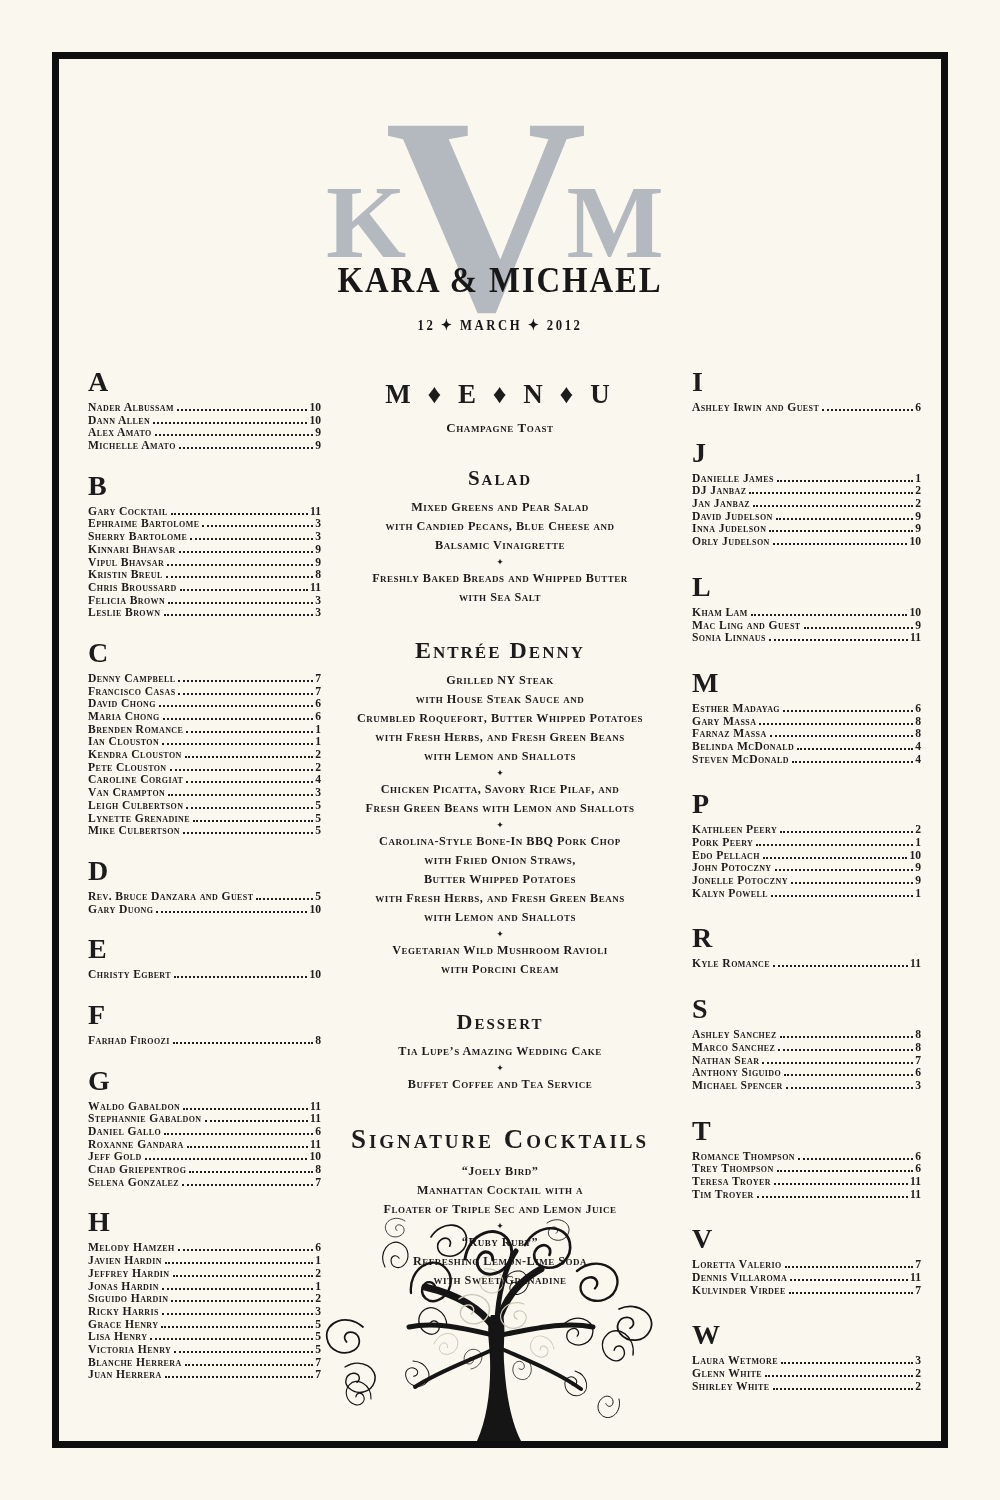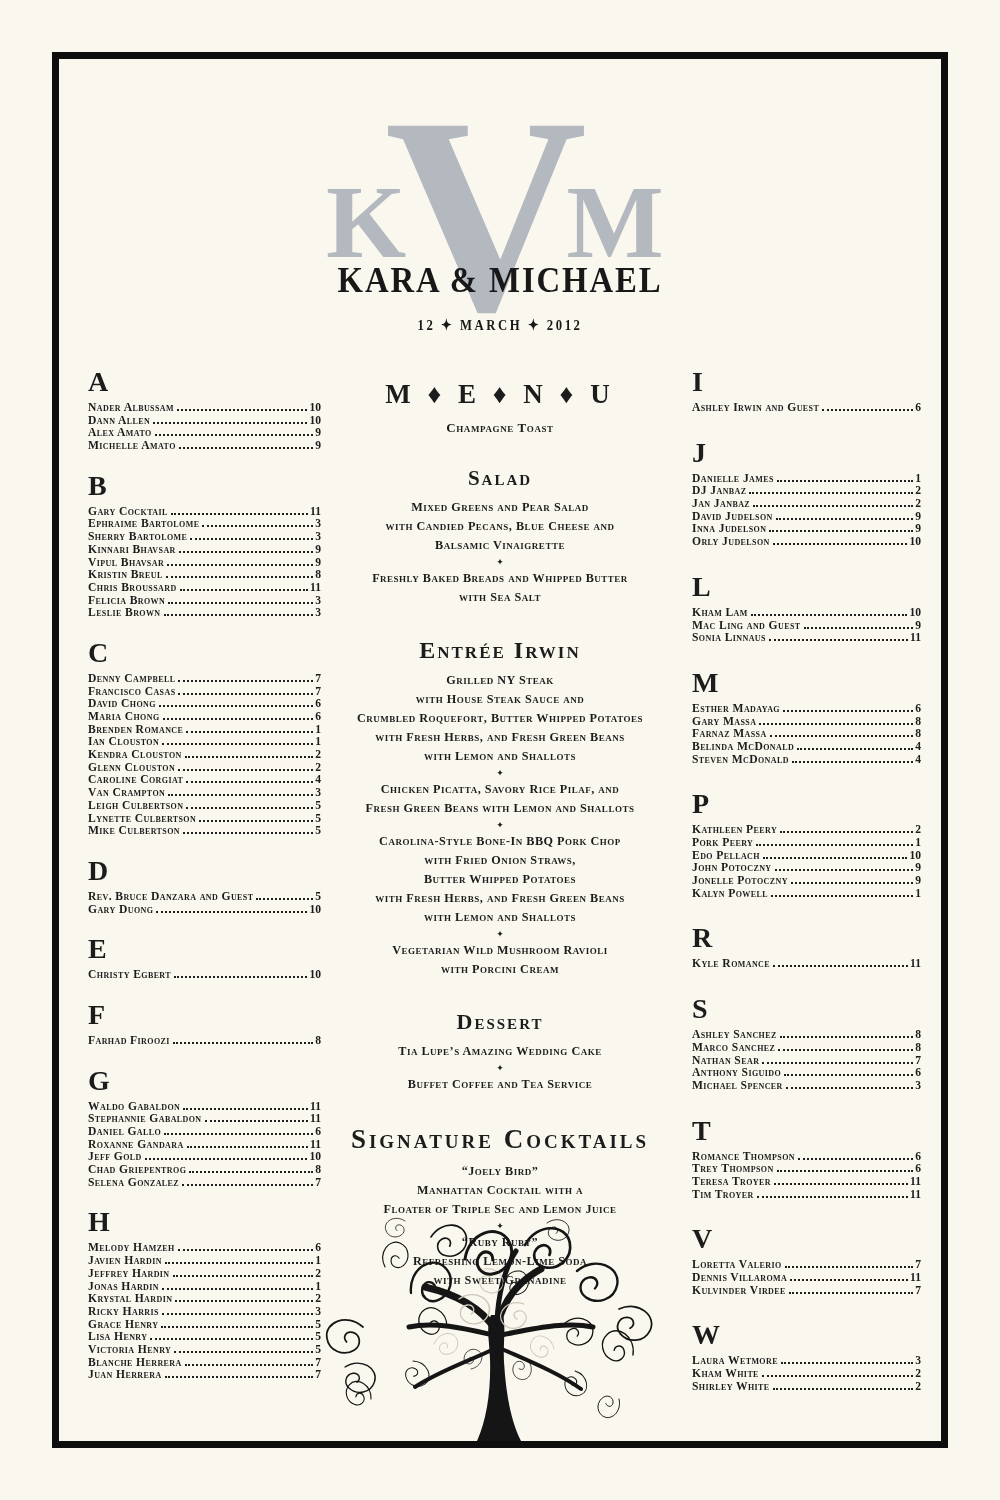--- a/index.html
+++ b/index.html
@@ -167,41 +167,41 @@
           <span class="gname">Ian Clouston</span>
           <span class="dots"></span>
           <span class="gnum">1</span>
         </div>
         <div class="entry">
           <span class="gname">Kendra Clouston</span>
           <span class="dots"></span>
           <span class="gnum">2</span>
         </div>
         <div class="entry">
-          <span class="gname">Glenn Clouston</span>
+          <span class="gname">Pete Clouston</span>
           <span class="dots"></span>
           <span class="gnum">2</span>
         </div>
         <div class="entry">
           <span class="gname">Caroline Corgiat</span>
           <span class="dots"></span>
           <span class="gnum">4</span>
         </div>
         <div class="entry">
           <span class="gname">Van Crampton</span>
           <span class="dots"></span>
           <span class="gnum">3</span>
         </div>
         <div class="entry">
           <span class="gname">Leigh Culbertson</span>
           <span class="dots"></span>
           <span class="gnum">5</span>
         </div>
         <div class="entry">
-          <span class="gname">Lynette Culbertson</span>
+          <span class="gname">Lynette Grenadine</span>
           <span class="dots"></span>
           <span class="gnum">5</span>
         </div>
         <div class="entry">
           <span class="gname">Mike Culbertson</span>
           <span class="dots"></span>
           <span class="gnum">5</span>
         </div>
       </section>
       <section class="letter-group">
@@ -287,21 +287,21 @@
           <span class="gname">Jeffrey Hardin</span>
           <span class="dots"></span>
           <span class="gnum">2</span>
         </div>
         <div class="entry">
           <span class="gname">Jonas Hardin</span>
           <span class="dots"></span>
           <span class="gnum">1</span>
         </div>
         <div class="entry">
-          <span class="gname">Krystal Hardin</span>
+          <span class="gname">Siguido Hardin</span>
           <span class="dots"></span>
           <span class="gnum">2</span>
         </div>
         <div class="entry">
           <span class="gname">Ricky Harris</span>
           <span class="dots"></span>
           <span class="gnum">3</span>
         </div>
         <div class="entry">
           <span class="gname">Grace Henry</span>
@@ -338,21 +338,21 @@
         <section class="course">
           <h3 class="course-heading">Salad</h3>
           <div class="menu-item">Mixed Greens and Pear Salad
 with Candied Pecans, Blue Cheese and
 Balsamic Vinaigrette</div>
           <div class="sep">✦</div>
           <div class="menu-item">Freshly Baked Breads and Whipped Butter
 with Sea Salt</div>
         </section>
         <section class="course">
-          <h3 class="course-heading">Entrée Irwin</h3>
+          <h3 class="course-heading">Entrée Denny</h3>
           <div class="menu-item">Grilled NY Steak
 with House Steak Sauce and
 Crumbled Roquefort, Butter Whipped Potatoes
 with Fresh Herbs, and Fresh Green Beans
 with Lemon and Shallots</div>
           <div class="sep">✦</div>
           <div class="menu-item">Chicken Picatta, Savory Rice Pilaf, and
 Fresh Green Beans with Lemon and Shallots</div>
           <div class="sep">✦</div>
           <div class="menu-item">Carolina-Style Bone-In BBQ Pork Chop
@@ -582,21 +582,21 @@
         </div>
       </section>
       <section class="letter-group">
         <div class="letter">W</div>
         <div class="entry">
           <span class="gname">Laura Wetmore</span>
           <span class="dots"></span>
           <span class="gnum">3</span>
         </div>
         <div class="entry">
-          <span class="gname">Kham White</span>
+          <span class="gname">Glenn White</span>
           <span class="dots"></span>
           <span class="gnum">2</span>
         </div>
         <div class="entry">
           <span class="gname">Shirley White</span>
           <span class="dots"></span>
           <span class="gnum">2</span>
         </div>
       </section>
     </div>

